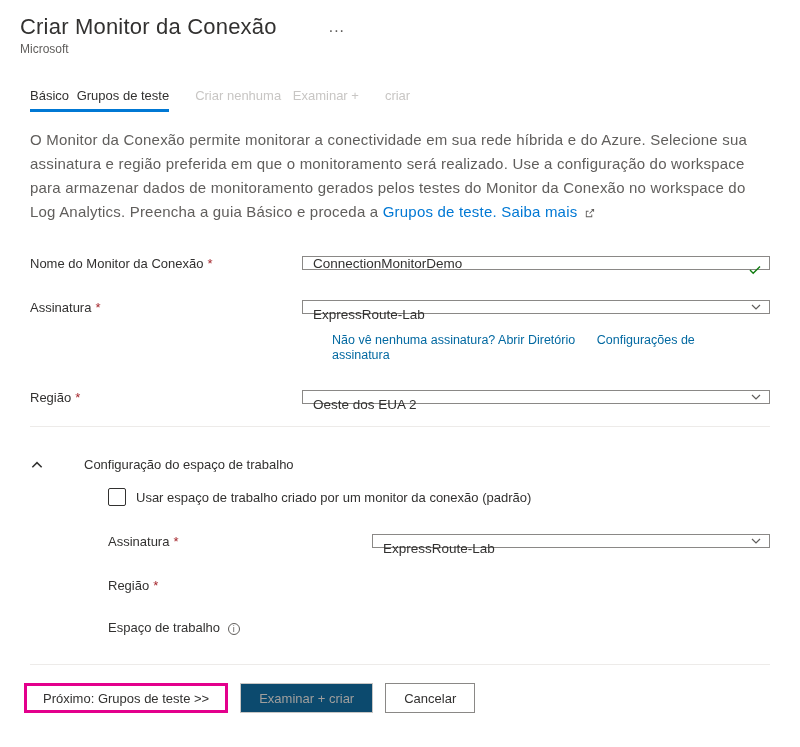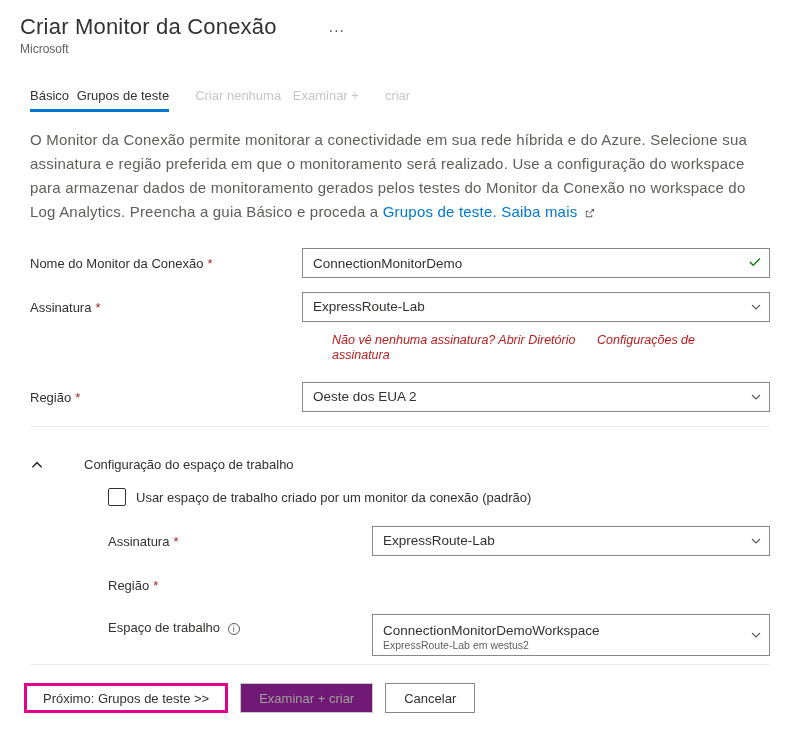--- a/index.html
+++ b/index.html
@@ -35,40 +35,40 @@
   .tab.active { color: #323130; border-bottom-color: #0078d4; }
   .tab.secondary { color: #c8c6c4; }
   .desc {
     padding: 16px 30px 0 30px;
     font-size: 15px;
     line-height: 1.6;
     color: #605e5c;
     letter-spacing: 0.2px;
   }
   .link { color: #0078d4; cursor: pointer; }
-  .link-inline { color: #b91c1c; font-size: 12.5px; font-style: italic; }
+  .link-inline { color: #0369a1; font-size: 12.5px; }
   .ext-icon { display: inline-block; width: 11px; vertical-align: middle; margin-left: 2px; }
   .form { padding: 24px 30px 12px 30px; }
   .row {
     display: flex;
     align-items: center;
     margin-bottom: 14px;
     min-height: 30px;
   }
   .label {
     width: 272px;
     flex: 0 0 272px;
     font-size: 13px;
     color: #323130;
   }
   .req { color: #a4262c; margin-left: 4px; }
   .control { flex: 1; position: relative; }
   .input, .select {
     width: 100%;
-    height: 30px;
+    height: 14px;
     border: 1px solid #8a8886;
     background: #fff;
     padding: 0 30px 0 10px;
     font-size: 13.5px;
     color: #323130;
     font-family: inherit;
     outline: none;
   }
   .input.valid { border-color: #8a8886; }
   .check-icon {
@@ -146,21 +146,21 @@
     cursor: pointer;
     font-family: inherit;
   }
   .btn.primary-highlight {
     border: 3px solid #e3008c;
     padding: 0 16px;
   }
   .btn.disabled {
     color: #a19f9d;
     border-color: #c8c6c4;
-    background: #701a75;
+    background: #0c4a6e;
     cursor: default;
   }
   .hr-above-footer {
     position: absolute;
     bottom: 82px;
     left: 30px; right: 30px;
     border-top: 1px solid #edebe9;
   }
 </style>
 </head>
@@ -266,29 +266,20 @@
     <div class="label">
       <span>Região</span><span class="req">*</span>
     </div>
   </div>
 
   <div class="row" style="align-items:flex-start;">
     <div class="label" style="padding-top:6px;">
       <span>Espaço de trabalho</span>
       <span class="info-icon">i</span>
     </div>
-    <div class="control">
-      <div class="input select workspace-select">
-        <div class="ws-name">ConnectionMonitorDemoWorkspace</div>
-        <div class="ws-sub">ExpressRoute-Lab em westus2</div>
-      </div>
-      <svg class="chevron" width="12" height="12" viewBox="0 0 12 12">
-          <path fill="none" stroke="#605e5c" stroke-width="1.2" d="M2 4l4 4 4-4"></path>
-        </svg>
-    </div>
   </div>
 </div>
 
 <div class="hr-above-footer"></div>
 
 <div class="footer">
   <button class="btn primary-highlight">Próximo: Grupos de teste &gt;&gt;</button>
   <button class="btn disabled">Examinar + criar</button>
   <button class="btn">Cancelar</button>
 </div>

